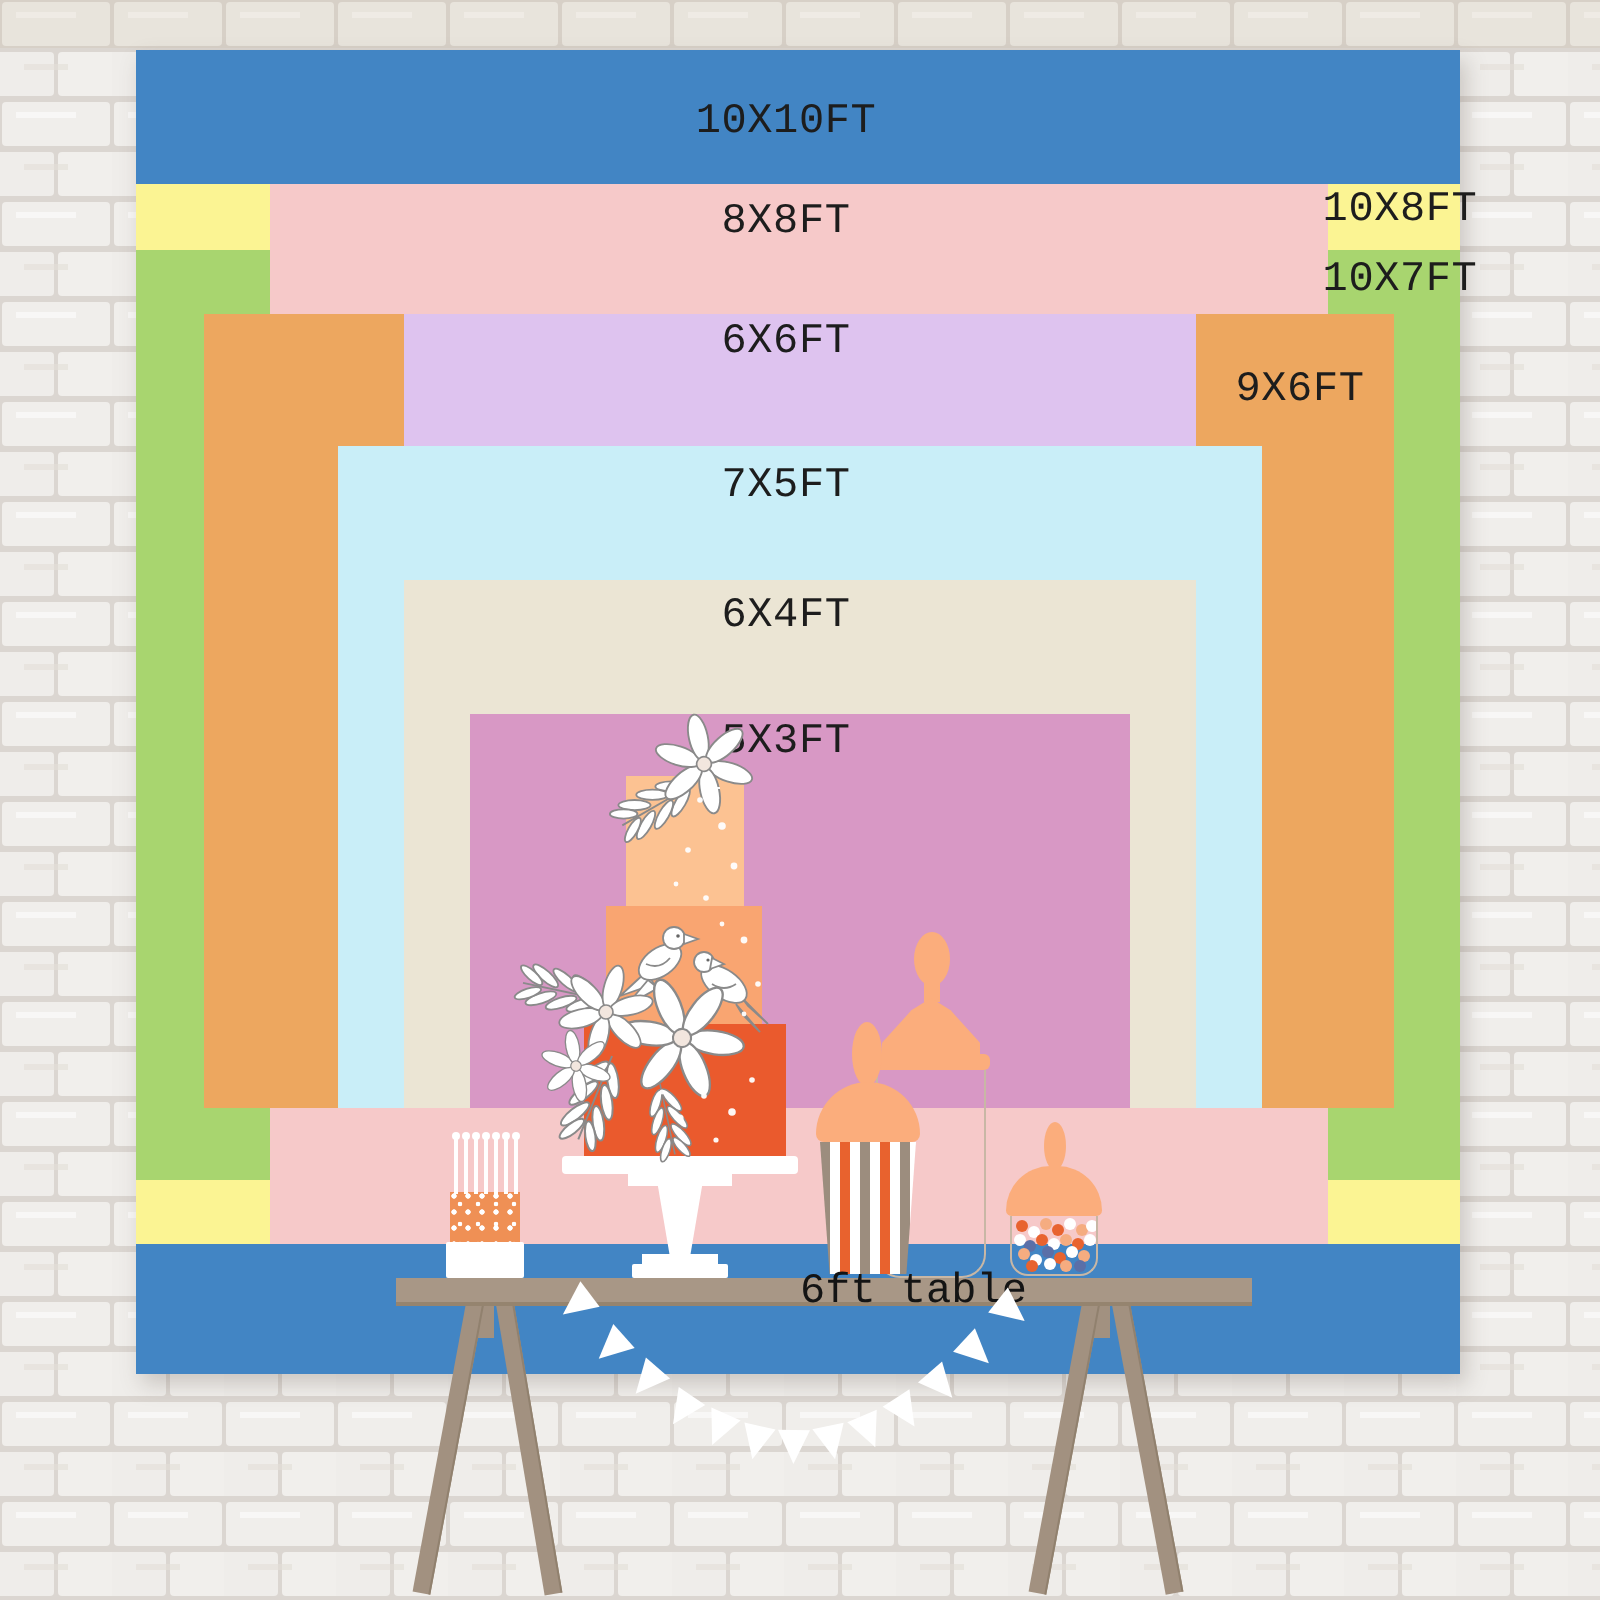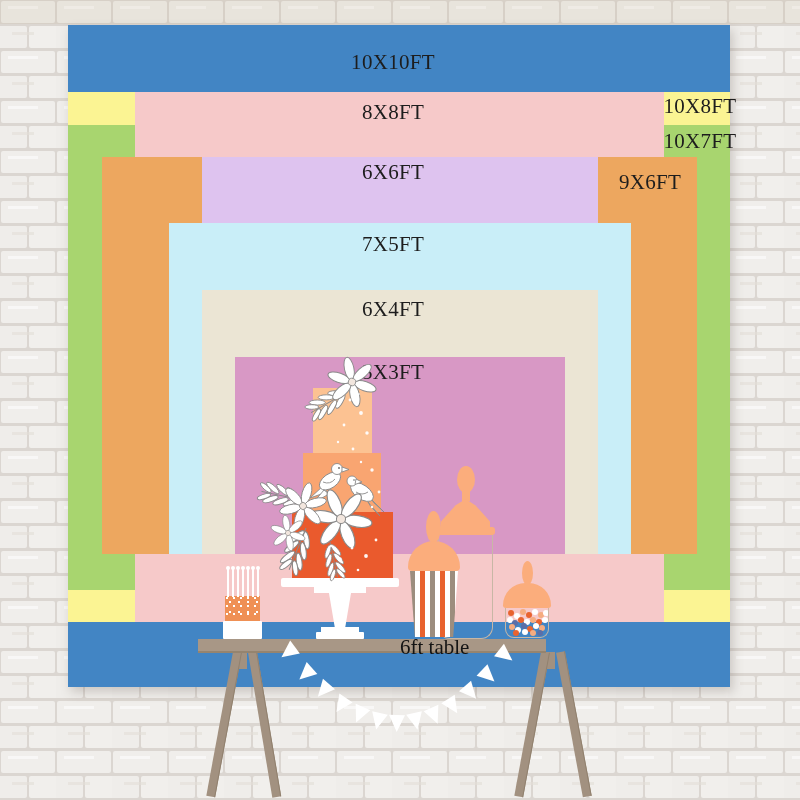--- a/index.html
+++ b/index.html
@@ -1,17 +1,17 @@
 <!DOCTYPE html>
 <html><head>
 <meta charset="utf-8">
 <style>
   html,body{margin:0;padding:0;background:#e9e6e3;}
   #stage{position:relative;width:800px;height:800px;overflow:hidden;
-         font-family:Liberation Serif, serif;}
+         font-family:Liberation Mono, monospace;}
   #stage *{box-sizing:border-box;}
   .abs{position:absolute;}
 
   
   .layer{position:absolute;}
   #l-10x10{left:68px;top:25px;width:662px;height:662px;background:#4285C4;box-shadow:3px 5px 10px rgba(90,80,70,.25);}
   #l-10x8 {left:68px;top:92px;width:662px;height:530px;background:#FBF493;}
   #l-10x7 {left:68px;top:125px;width:662px;height:465px;background:#A8D56F;}
   #l-8x8  {left:135px;top:92px;width:529px;height:530px;background:#F6C9C9;}
   #l-9x6  {left:102px;top:157px;width:595px;height:397px;background:#EDA75F;}
@@ -23,21 +23,21 @@
   .size-label{position:absolute;transform:translateX(-50%);
     font-size:21px;line-height:1.05;color:#1d1d1d;letter-spacing:.3px;white-space:nowrap;}
   #lab-10x10{left:393px;top:51px;}
   #lab-8x8  {left:393px;top:101px;}
   #lab-6x6  {left:393px;top:161px;}
   #lab-7x5  {left:393px;top:233px;}
   #lab-6x4  {left:393px;top:298px;}
   #lab-5x3  {left:393px;top:361px;}
   #lab-10x8 {left:700px;top:95px;}
   #lab-10x7 {left:700px;top:130px;}
-  #lab-9x6  {left:650px;top:171px;}
+  #lab-9x6  {left:650px;top:185px;}
 
   
   #tier-top   {left:313px;top:388px;width:59px;height:65px;background:#FCC292;}
   #tier-mid   {left:303px;top:453px;width:78px;height:59px;background:#F9A571;}
   #tier-bot   {left:292px;top:512px;width:101px;height:68px;background:#EA5A2D;}
   #stand-plate{left:281px;top:578px;width:118px;height:9px;background:#fff;border-radius:2px;}
   #stand-step {left:314px;top:587px;width:52px;height:6px;background:#fff;}
   #stand-stem {left:328px;top:593px;width:24px;height:34px;background:#fff;
                clip-path:polygon(4% 0,96% 0,72% 100%,28% 100%);}
   #stand-base {left:321px;top:627px;width:38px;height:5px;background:#fff;}
@@ -72,21 +72,21 @@
     clip-path:polygon(0 0,100% 0,90% 100%,10% 100%);}
 
   
   #sjar-knob {left:522px;top:561px;width:11px;height:24px;background:#FBAD7C;border-radius:50%;}
   #sjar-dome {left:503px;top:583px;width:48px;height:25px;background:#FBAD7C;border-radius:24px 24px 3px 3px;}
   #sjar-glass{left:505px;top:608px;width:44px;height:30px;border:1.5px solid #C8B7A5;border-top:none;
               border-radius:0 0 9px 9px;overflow:hidden;}
   .candy{position:absolute;width:6px;height:6px;border-radius:50%;}
 
   
-  #tabletop{left:198px;top:639px;width:348px;height:14px;background:#A89786;border-bottom:2px solid #95846F;}
+  #tabletop{left:198px;top:639px;width:428px;height:14px;background:#A89786;border-bottom:2px solid #95846F;}
   #tlab{position:absolute;left:202px;top:-4px;font-size:21px;color:#141414;white-space:nowrap;}
   .post{position:absolute;width:12px;height:17px;background:#A29180;}
   #post-left {left:235px;top:652px;}
   #post-right{left:543px;top:652px;}
   .leg{position:absolute;width:9px;height:147px;background:#A29180;border-right:1px solid #91816E;
        transform-origin:50% 0;}
   #leg-l1{left:233px;top:652px;transform:rotate(10.5deg);}
   #leg-l2{left:248px;top:652px;transform:rotate(-9.5deg);}
   #leg-r1{left:541px;top:652px;transform:rotate(10.5deg);}
   #leg-r2{left:556px;top:652px;transform:rotate(-10.5deg);}

